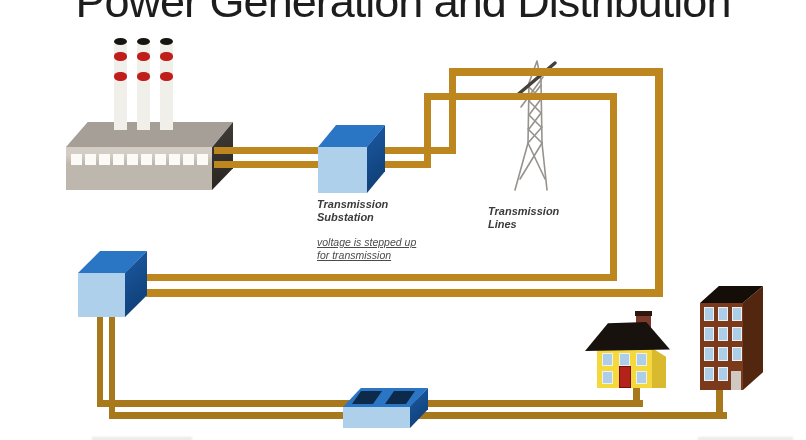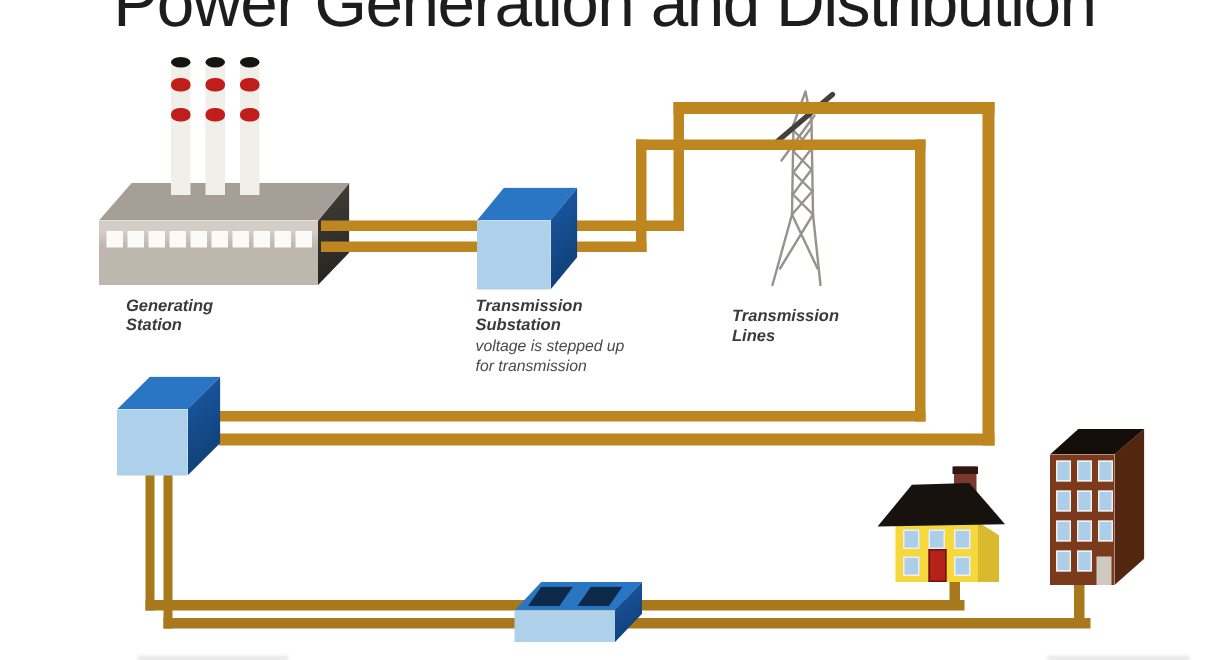--- a/index.html
+++ b/index.html
@@ -183,24 +183,22 @@
     <div class="bwin" style="left:718px;top:327px;"></div>
     <div class="bwin" style="left:732px;top:327px;"></div>
     <div class="bwin" style="left:704px;top:347px;"></div>
     <div class="bwin" style="left:718px;top:347px;"></div>
     <div class="bwin" style="left:732px;top:347px;"></div>
     <div class="bwin" style="left:704px;top:367px;"></div>
     <div class="bwin" style="left:718px;top:367px;"></div>
     <div class="abs bdoor"></div>
   </div>
 
-  <div class="label" style="left:84px;top:198px;">Generating
-Station</div>
   <div class="label" style="left:317px;top:198px;">Transmission
 Substation</div>
-  <div class="note" style="left:317px;top:225px;">voltage is stepped up
+  <div class="note" style="left:317px;top:236px;text-decoration:underline;">voltage is stepped up
 for transmission</div>
   <div class="label" style="left:488px;top:205px;">Transmission
 Lines</div>
 
   <div class="remnant" style="left:92px;top:437px;width:100px;"></div>
   <div class="remnant" style="left:698px;top:437px;width:95px;"></div>
 </div>
 
 </body></html>

